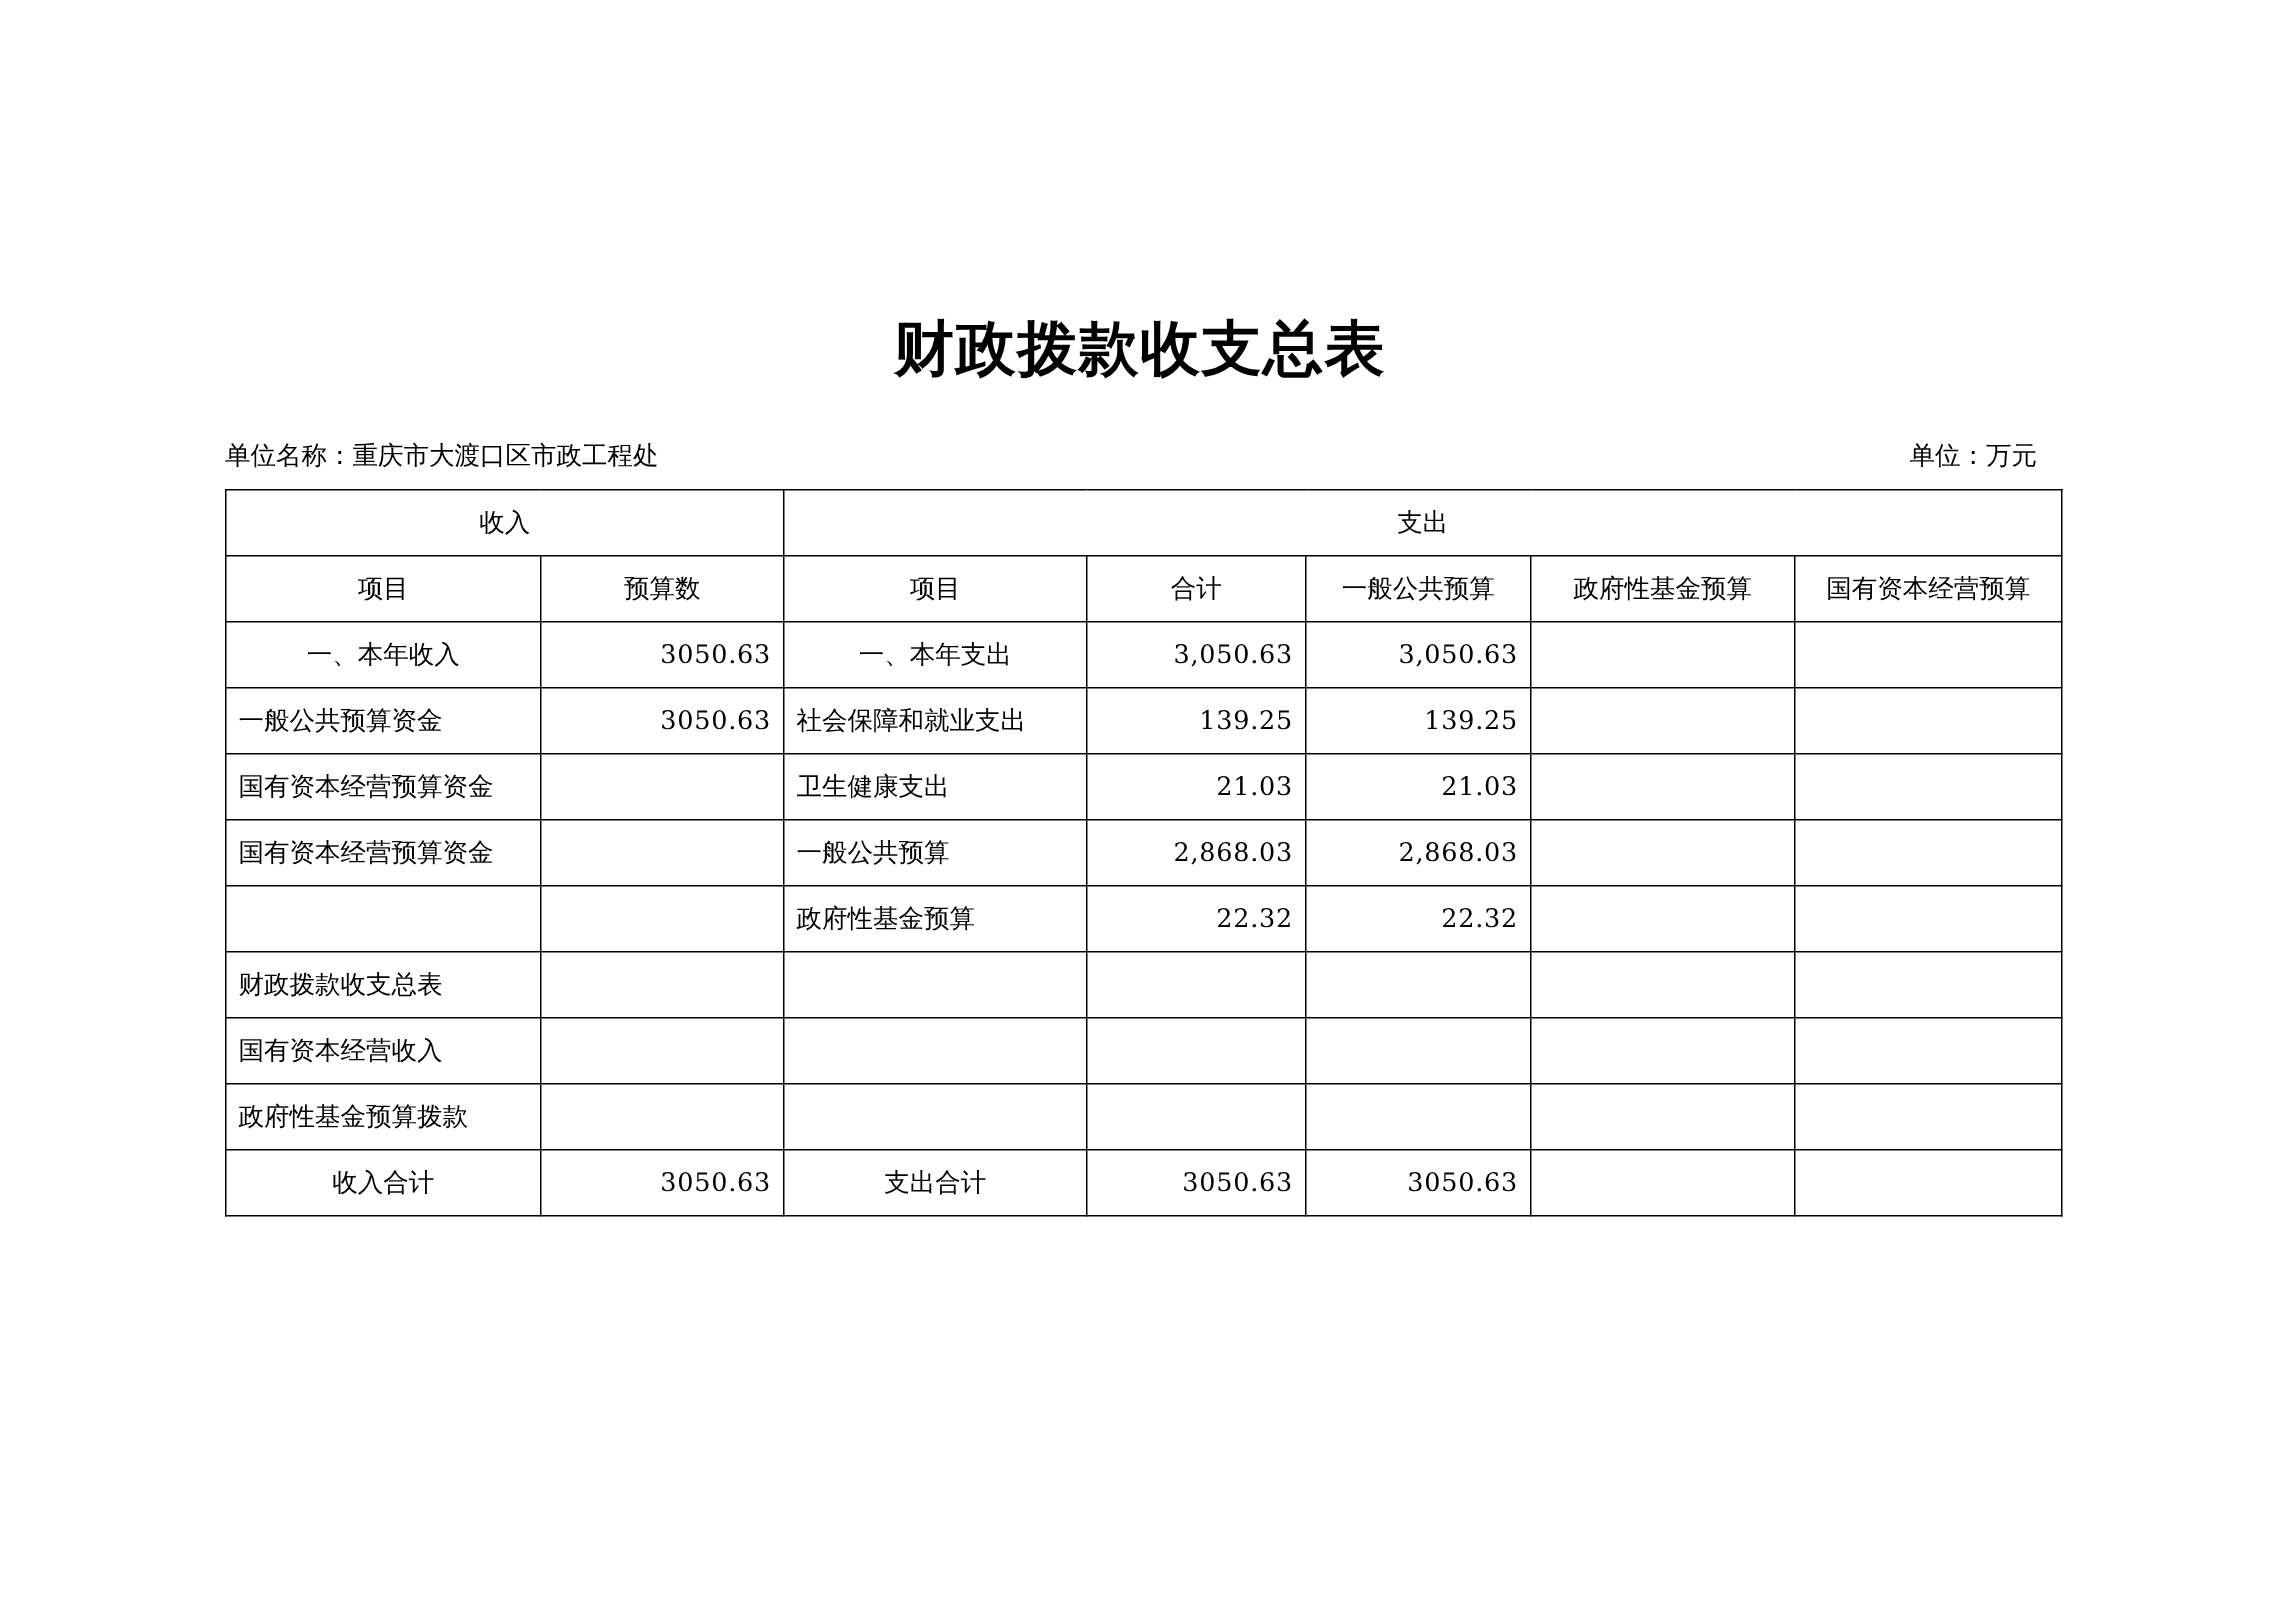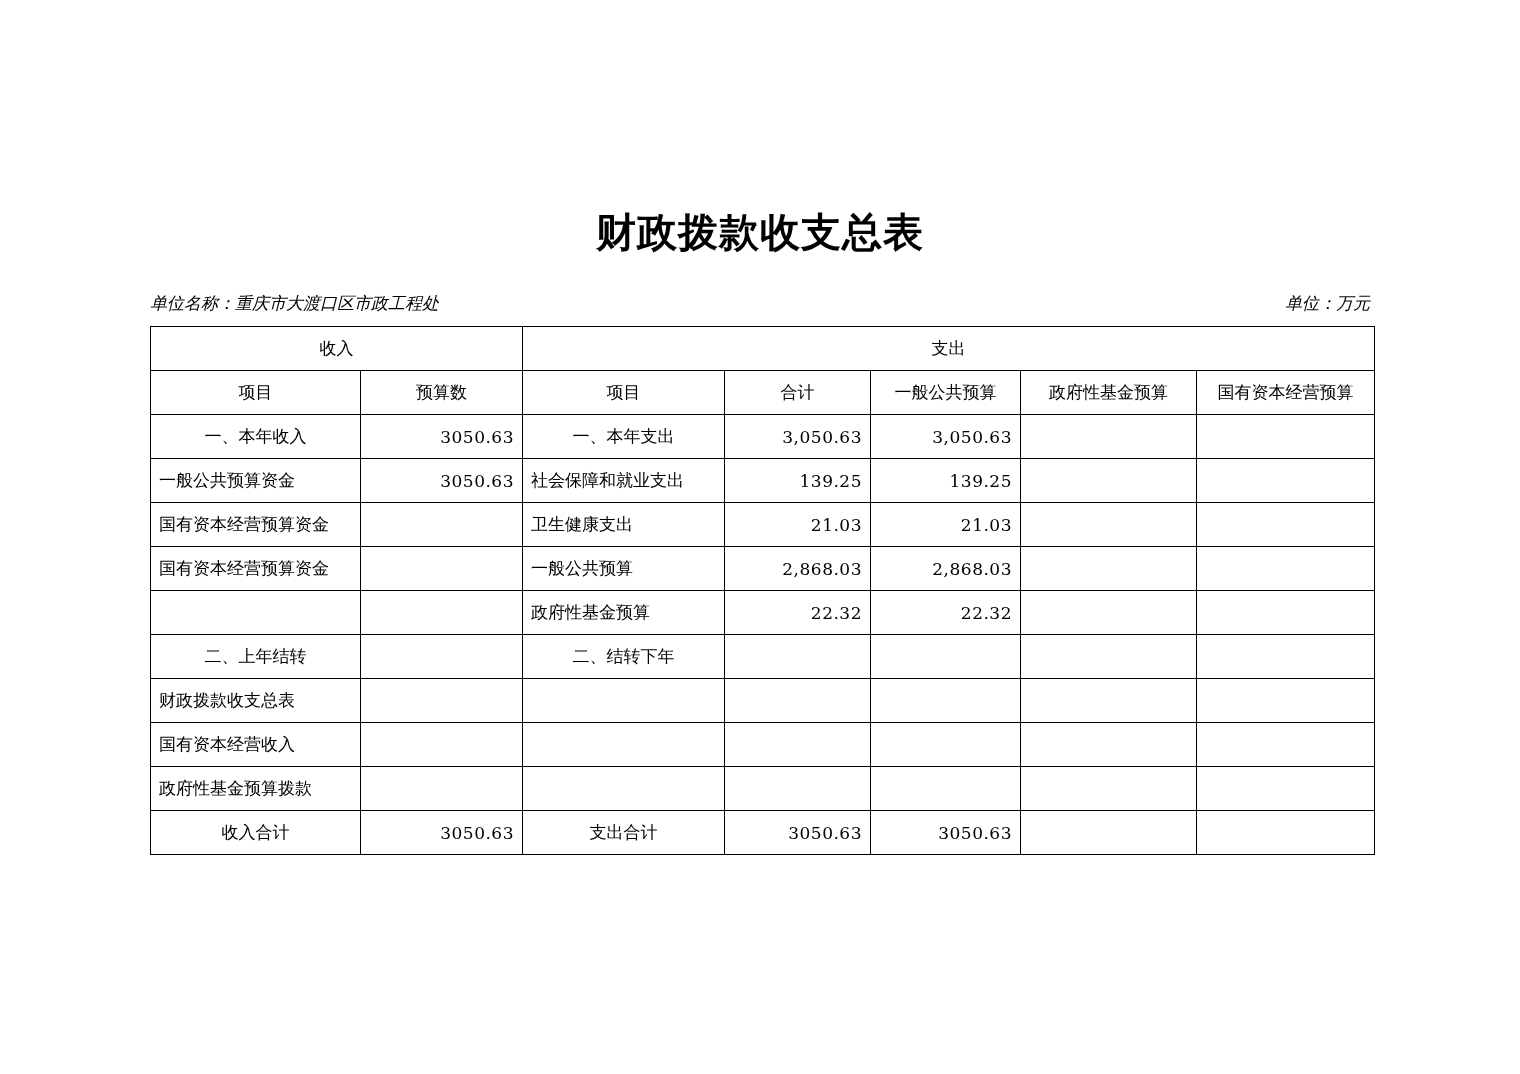--- a/index.html
+++ b/index.html
@@ -27,31 +27,30 @@
     font-weight: bold;
     letter-spacing: 1px;
     margin-top: 205px;
     font-family: "Liberation Serif", "DejaVu Serif", serif;
   }
   .meta-row {
     position: relative;
     margin: 32px 150px 0 150px;
     height: 24px;
     font-size: 17px;
-    font-style: italic;
   }
   .meta-left {
     position: absolute;
     left: 0;
     top: 0;
     white-space: nowrap;
   }
   .meta-right {
     position: absolute;
-    right: 0;
+    right: 12px;
     top: 0;
     white-space: nowrap;
   }
   table.fin {
     margin: 10px 116px 0 150px;
     border-collapse: collapse;
     width: 1224px;
     table-layout: fixed;
     font-size: 17px;
   }
@@ -162,29 +161,20 @@
       <tr>
         <td class="c-left indent"></td>
         <td class="c-right num"></td>
         <td class="c-left">政府性基金预算</td>
         <td class="c-right num">22.32</td>
         <td class="c-right num">22.32</td>
         <td class="c-right num"></td>
         <td class="c-right num"></td>
       </tr>
 
-      <tr>
-        <td class="c-center">二、上年结转</td>
-        <td class="c-right num"></td>
-        <td class="c-center">二、结转下年</td>
-        <td class="c-right num"></td>
-        <td class="c-right num"></td>
-        <td class="c-right num"></td>
-        <td class="c-right num"></td>
-      </tr>
 
       <tr>
         <td class="c-left indent">财政拨款收支总表</td>
         <td class="c-right num"></td>
         <td class="c-left"></td>
         <td class="c-right num"></td>
         <td class="c-right num"></td>
         <td class="c-right num"></td>
         <td class="c-right num"></td>
       </tr>

